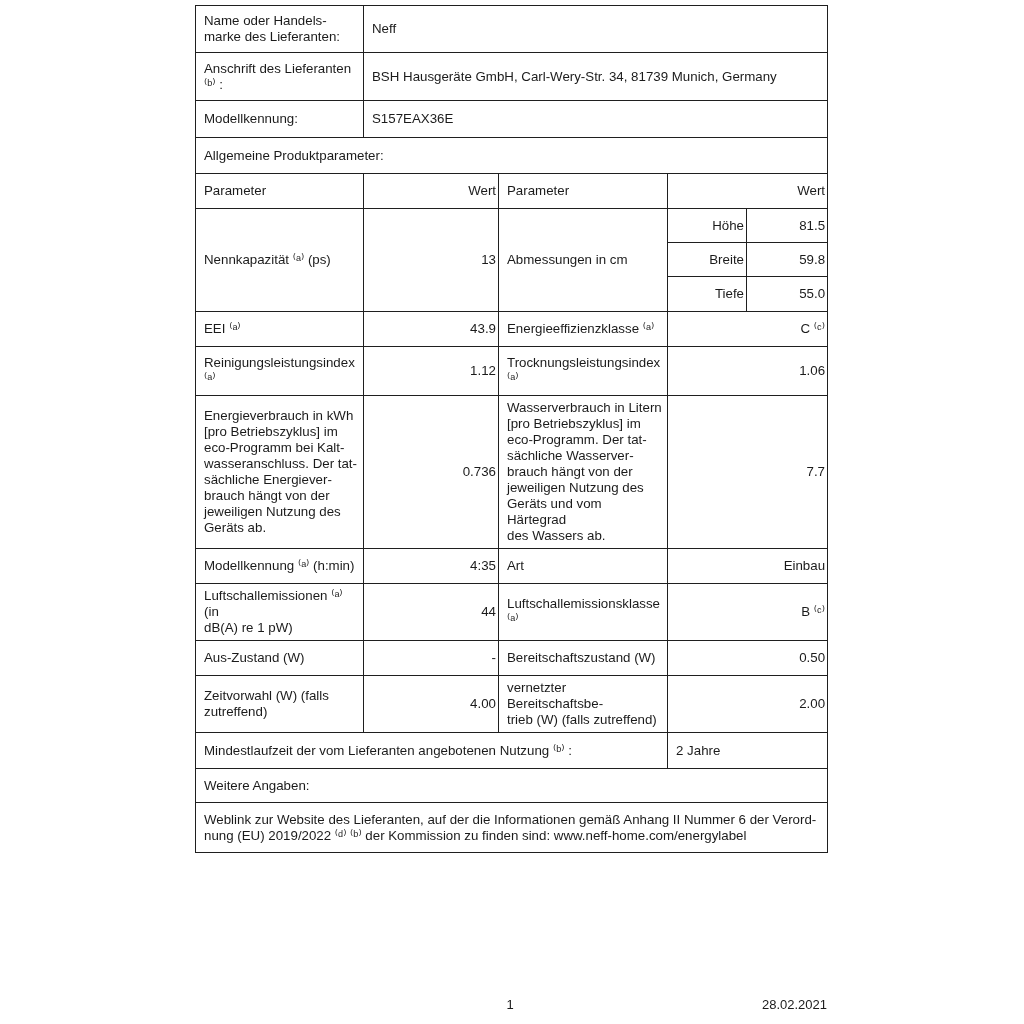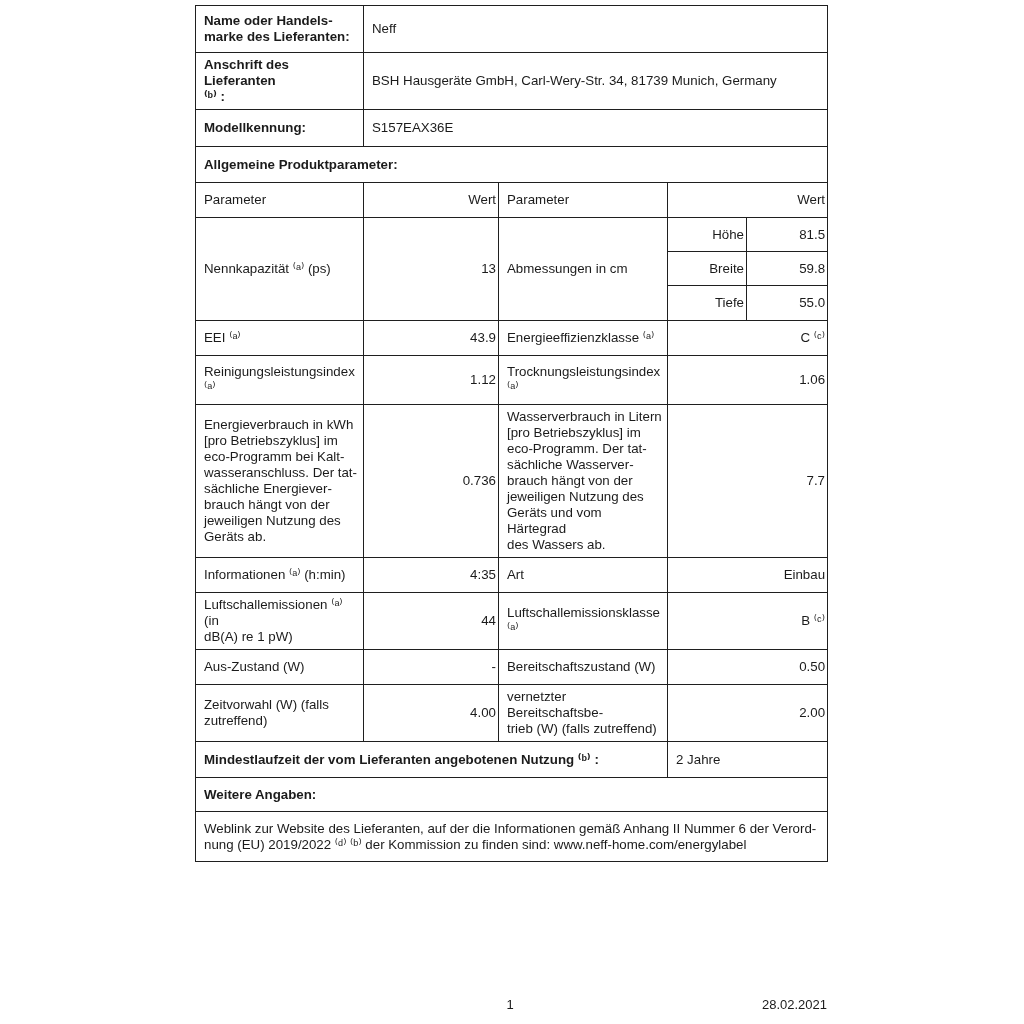--- a/index.html
+++ b/index.html
@@ -34,21 +34,21 @@
   td.lbl {
     text-align: left;
     padding: 4px 5px 4px 8px;
     white-space: pre-line;
   }
   td.val {
     text-align: right;
     padding: 4px 2px;
     white-space: pre-line;
   }
-  .b { font-weight: bold; }
+  .b { font-weight: normal; }
   .footer {
     position: absolute;
     left: 0;
     top: 997px;
     width: 1024px;
     height: 20px;
     font-family: "Liberation Sans", "DejaVu Sans", sans-serif;
     font-size: 13px;
     color: #1b1b1b;
   }
@@ -149,21 +149,21 @@
 [pro Betriebszyklus] im
 eco-Programm. Der tat-
 sächliche Wasserver-
 brauch hängt von der
 jeweiligen Nutzung des
 Geräts und vom Härtegrad
 des Wassers ab.</td>
       <td class="val" colspan="2">7.7</td>
     </tr>
     <tr style="height:35px">
-      <td class="lbl">Informationen ⁽ᵃ⁾ (h:min)</td>
+      <td class="lbl">Modellkennung ⁽ᵃ⁾ (h:min)</td>
       <td class="val">4:35</td>
       <td class="lbl">Art</td>
       <td class="val" colspan="2">Einbau</td>
     </tr>
     <tr style="height:48px">
       <td class="lbl">Luftschallemissionen ⁽ᵃ⁾ (in
 dB(A) re 1 pW)</td>
       <td class="val">44</td>
       <td class="lbl">Luftschallemissionsklasse
 ⁽ᵃ⁾</td>

